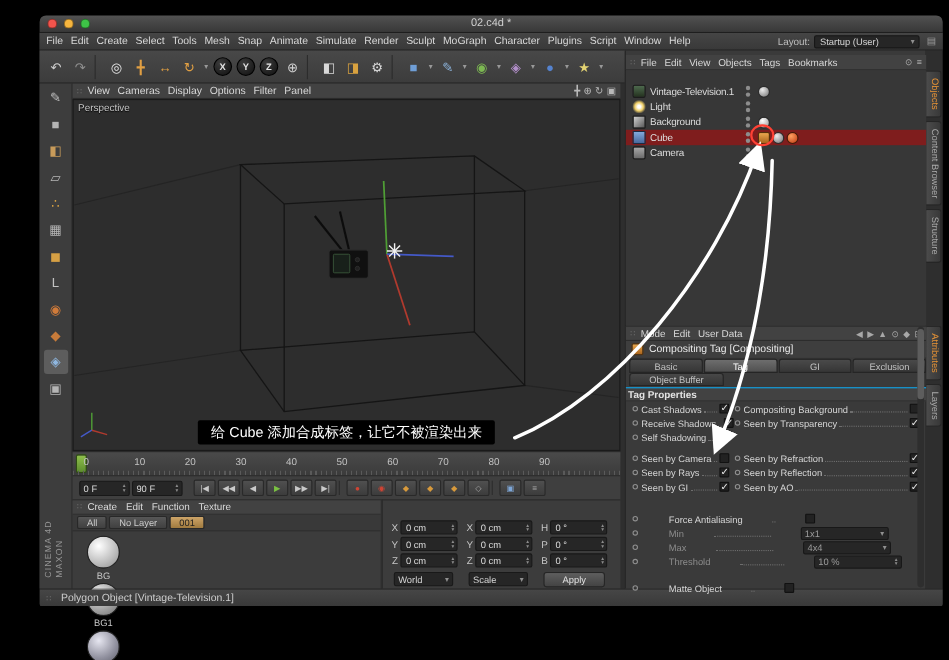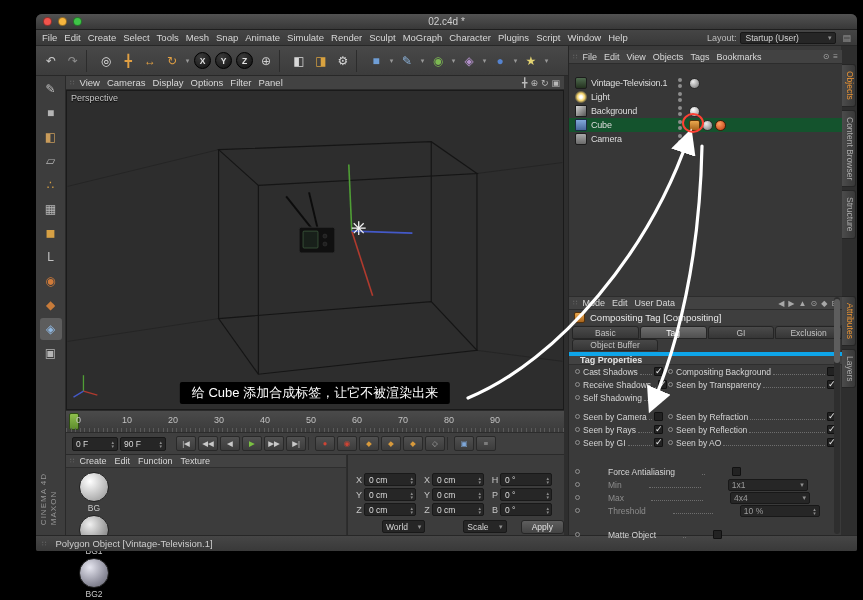--- a/index.html
+++ b/index.html
@@ -70,35 +70,35 @@
   .sph-glass{background:radial-gradient(circle at 30% 25%,#ffffff 8%,#8a8a8a 22%,#161616 72%);}
   .sph-ref{background:radial-gradient(circle at 35% 30%,#ffd97a,#e8703a 55%,#a02c10);}
   .mat-label{font-size:8.5px;color:#c9c9c9;margin-top:1px;}
   .mat-item.selected .mat-label{background:#6d6d6d;color:#ffffff;border-radius:2px;}
   
   .coords{position:absolute;left:311px;top:440px;width:217px;height:81px;background:#3c3c3c;border-top:1px solid #2a2a2a;border-left:1px solid #2a2a2a;padding-top:18px;}
   .c-row{display:flex;align-items:center;padding-left:6px;margin-bottom:2px;}
   .c-label{width:10px;font-size:9px;color:#c6c6c6;text-align:center;flex:none;}
   .c-field{width:52px;height:13px;background:#262626;border:1px solid #191919;border-radius:2px;display:flex;align-items:center;justify-content:space-between;padding:0 2px 0 4px;font-size:8.5px;color:#dcdcdc;margin-right:6px;flex:none;}
   .c-bottom{display:flex;padding-left:10px;gap:14px;margin-top:4px;}
-  .c-select{width:54px;height:13px;background:#262626;border:1px solid #191919;border-radius:2px;display:flex;align-items:center;justify-content:space-between;padding:0 3px;font-size:8.5px;color:#d6d6d6;margin-left:24px;}
+  .c-select{width:54px;height:13px;background:#262626;border:1px solid #191919;border-radius:2px;display:flex;align-items:center;justify-content:space-between;padding:0 3px;font-size:8.5px;color:#d6d6d6;}
   .c-apply{width:56px;height:14px;background:linear-gradient(#5e5e5e,#434343);border:1px solid #262626;border-radius:3px;font-size:8.5px;color:#e2e2e2;display:flex;align-items:center;justify-content:center;}
   
   .statusbar{position:absolute;left:0;top:521px;width:821px;height:16px;background:linear-gradient(#464646,#393939);border-top:1px solid #272727;display:flex;align-items:center;padding-left:6px;border-radius:0 0 2px 2px;}
   .status-text{font-size:9.5px;color:#cecece;margin-left:4px;}
   
   .right-panel{position:absolute;left:532px;top:32px;width:273px;height:489px;background:#3a3a3a;border-left:1px solid #262626;}
   .om-menu,.am-menu{position:absolute;left:0;width:273px;height:14px;background:#424242;border-bottom:1px solid #2c2c2c;display:flex;align-items:center;padding:0 4px;}
   .om-menu{top:4px;} .am-menu{top:250px;border-top:1px solid #2c2c2c;}
   .om-menu .menu-item,.am-menu .menu-item{font-size:9px;margin-right:7px;}
   .panel-corner{margin-left:auto;display:flex;gap:4px;}
   .pc-icon{font-size:8px;color:#a8a8a8;}
   .om-list{position:absolute;left:0;top:18px;width:273px;height:232px;background:#373737;padding-top:12px;}
   .om-row{display:flex;align-items:center;height:14px;padding-left:6px;}
-  .om-row.selected{background:#14532d;}
+  .om-row.selected{background:#7f1d1d;}
   .om-icon{width:12px;height:12px;margin-right:4px;flex:none;}
   .oi-tv{background:linear-gradient(#4e6a4e,#24321f);border:1px solid #1c1c1c;border-radius:2px;}
   .oi-light{background:radial-gradient(circle,#ffffff 15%,#f0d068 45%,rgba(0,0,0,0) 75%);}
   .oi-bg{background:linear-gradient(135deg,#d2d2d2,#565656);border:1px solid #1c1c1c;border-radius:1px;}
   .oi-cube{background:linear-gradient(#82a9dc,#48699c);border:1px solid #1c2c44;border-radius:1px;}
   .oi-cam{background:linear-gradient(#a8a8a8,#6a6a6a);border:1px solid #1c1c1c;border-radius:2px;}
   .om-name{font-size:9px;color:#dddddd;width:84px;overflow:hidden;white-space:nowrap;flex:none;letter-spacing:-.2px;}
   .om-dots{width:10px;display:flex;flex-direction:column;align-items:center;gap:2px;flex:none;}
   .om-dot{width:4px;height:4px;border-radius:50%;background:#8d8d8d;}
   .om-tags{display:flex;gap:2px;margin-left:4px;align-items:center;}
@@ -109,21 +109,21 @@
   .tag-mat-red{background:radial-gradient(circle at 35% 30%,#ffa060,#bc3810);border-radius:50%;border:1px solid #421c08;}
   
   .am-title{position:absolute;left:0;top:264px;width:273px;height:15px;display:flex;align-items:center;padding-left:5px;background:#3e3e3e;}
   .am-tag-icon{width:11px;height:11px;border-radius:2px;background:linear-gradient(#eaa84e,#a9641c);border:1px solid #54320c;margin-right:5px;}
   .am-title-text{font-size:9.5px;color:#eaeaea;}
   .am-tabs{position:absolute;left:0;top:279px;width:273px;height:14px;display:flex;padding:1px 0 0 3px;gap:1px;}
   .ap-tab{flex:1;height:13px;background:linear-gradient(#4a4a4a,#363636);border:1px solid #252525;border-radius:3px 3px 0 0;font-size:8.5px;color:#c2c2c2;display:flex;align-items:center;justify-content:center;}
   .ap-tab.active{background:linear-gradient(#6e6e6e,#505050);color:#ffffff;}
   .am-buffer{position:absolute;left:3px;top:293px;height:13px;}
   .buffer-tab{width:86px;height:12px;background:linear-gradient(#484848,#363636);border:1px solid #252525;border-radius:3px 3px 0 0;font-size:8.5px;color:#c2c2c2;display:flex;align-items:center;justify-content:center;}
-  .am-section{position:absolute;left:0;top:306px;width:273px;height:13px;background:#424242;border-top:4px solid #0ea5e9;border-bottom:1px solid #2e2e2e;font-size:9px;font-weight:bold;color:#e4e4e4;display:flex;align-items:center;padding-left:11px;}
+  .am-section{position:absolute;left:0;top:306px;width:273px;height:13px;background:#424242;border-top:1px solid #0ea5e9;border-bottom:1px solid #2e2e2e;font-size:9px;font-weight:bold;color:#e4e4e4;display:flex;align-items:center;padding-left:2px;}
   .ap-cols{position:absolute;left:0;top:319px;width:267px;display:flex;padding-left:6px;}
   .ap-left{width:88px;margin-right:5px;flex:none;}
   .ap-right{flex:1;}
   .prop-row{display:flex;align-items:center;height:13px;}
   .ap-left .prop-row:nth-child(4){margin-top:6px;}
   .ap-right .prop-row:nth-child(3){margin-top:19px;}
   .p-dot{width:5px;height:5px;border:1px solid #8f8f8f;border-radius:50%;margin-right:3px;flex:none;}
   .p-label{font-size:8.5px;color:#d6d6d6;white-space:nowrap;}
   .p-lead{flex:1;border-bottom:1px dotted #6e6e6e;height:7px;margin:0 2px;min-width:3px;}
   .p-check{width:9px;height:9px;background:#222222;border:1px solid #111111;border-radius:1px;position:relative;flex:none;}
@@ -364,20 +364,25 @@
     <div class="materials">
       <div class="mat-menu">
         <span class="grip">∷</span>
         <div class="menus">
           <span class="menu-item">Create</span>
             <span class="menu-item">Edit</span>
             <span class="menu-item">Function</span>
             <span class="menu-item">Texture</span>
         </div>
       </div>
+      <div class="mat-tabs">
+        <span class="mat-tab">All</span>
+          <span class="mat-tab">No Layer</span>
+          <span class="mat-tab tan">001</span>
+      </div>
       <div class="mat-list">
 
           <div class="mat-item">
             <div class="mat-sphere sph-bg"></div>
             <div class="mat-label">BG</div>
           </div>
 
           <div class="mat-item">
             <div class="mat-sphere sph-bg1"></div>
             <div class="mat-label">BG1</div>

